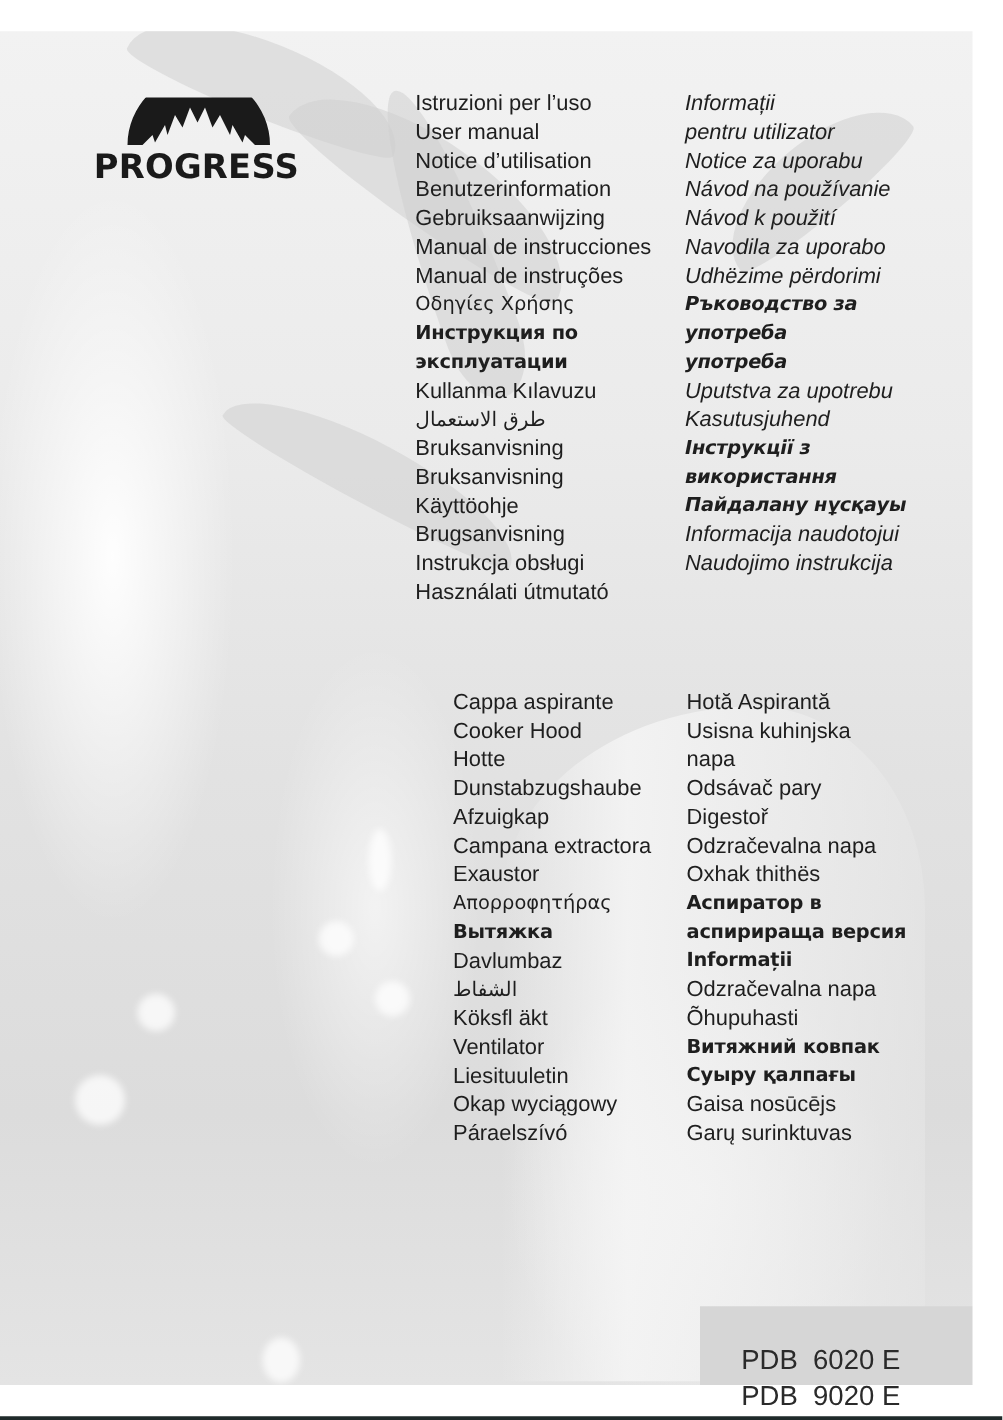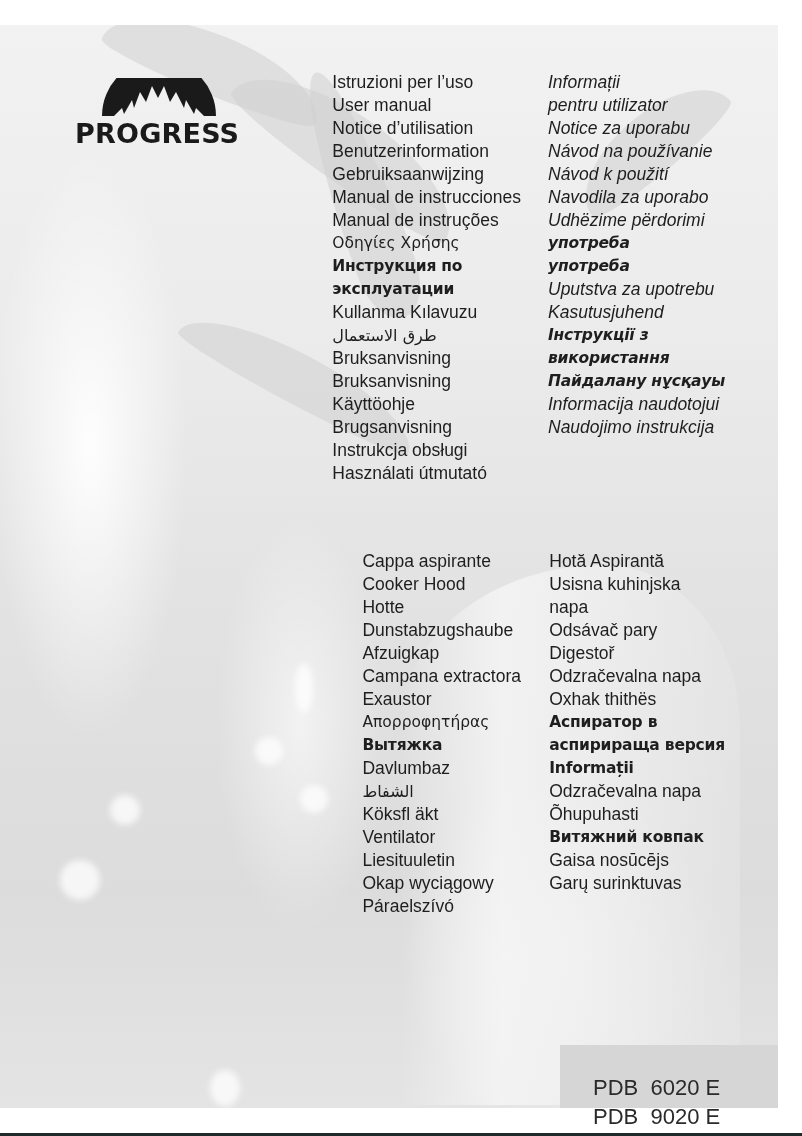--- a/index.html
+++ b/index.html
@@ -181,20 +181,21 @@
 </div>
 
 <div class="col" id="instr-right">
   <span class="line">Informații</span>
   <span class="line">pentru utilizator</span>
   <span class="line">Notice za uporabu</span>
   <span class="line">Návod na používanie</span>
   <span class="line">Návod k použití</span>
   <span class="line">Navodila za uporabo</span>
   <span class="line">Udhëzime përdorimi</span>
+  <span class="line cyr">Ръководство за</span>
   <span class="line cyr">употреба</span>
   <span class="line cyr">употреба</span>
   <span class="line">Uputstva za upotrebu</span>
   <span class="line">Kasutusjuhend</span>
   <span class="line cyr">Інструкції з</span>
   <span class="line cyr">використання</span>
   <span class="line cyr">Пайдалану нұсқауы</span>
   <span class="line">Informacija naudotojui</span>
   <span class="line">Naudojimo instrukcija</span>
 </div>
@@ -225,20 +226,21 @@
   <span class="line">Odsávač pary</span>
   <span class="line">Digestoř</span>
   <span class="line">Odzračevalna napa</span>
   <span class="line">Oxhak thithës</span>
   <span class="line cyr">Аспиратор в</span>
   <span class="line cyr">аспирираща версия</span>
   <span class="line cyr">Informații</span>
   <span class="line">Odzračevalna napa</span>
   <span class="line">Õhupuhasti</span>
   <span class="line cyr">Витяжний ковпак</span>
+  <span class="line cyr">Суыру қалпағы</span>
   <span class="line">Gaisa nosūcējs</span>
   <span class="line">Garų surinktuvas</span>
 </div>
 
 <div class="models"><span>PDB  6020 E</span>
 <span>PDB  9020 E</span></div>
 
 <div class="bottom-rule"></div>
 
 </body></html>

